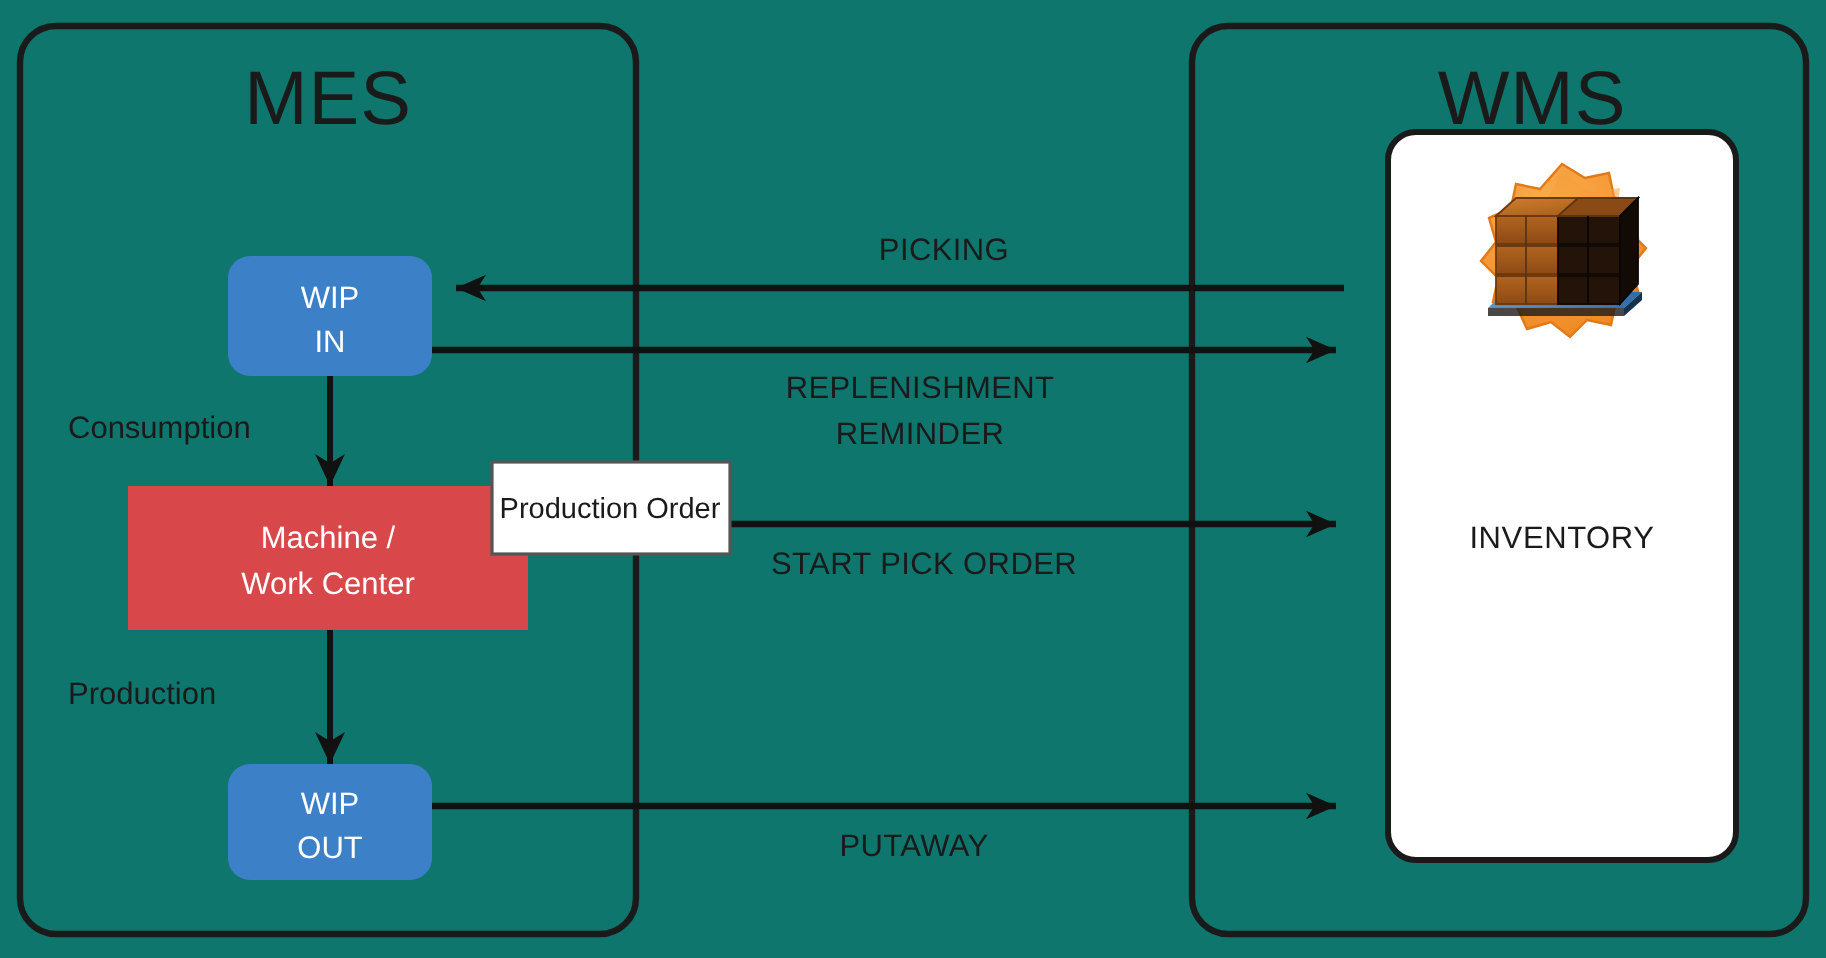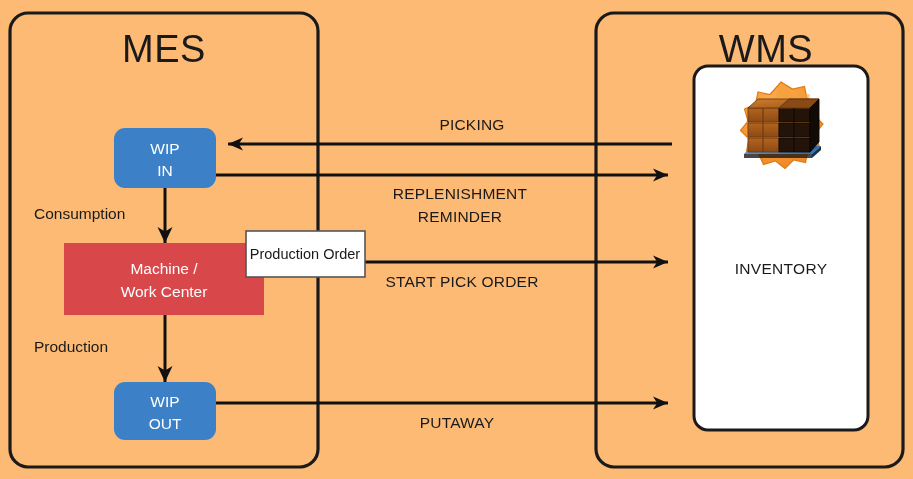--- a/index.html
+++ b/index.html
@@ -8,21 +8,21 @@
     padding: 0;
     background: #ffffff;
   }
   body {
     font-family: "Liberation Sans", sans-serif;
   }
   #canvas {
     position: relative;
     width: 913px;
     height: 479px;
-    background: #fdba74;
+    background: #0f766e;
     overflow: hidden;
   }
   #canvas svg {
     position: absolute;
     top: 0;
     left: 0;
     width: 913px;
     height: 479px;
   }
   .svg-text {

